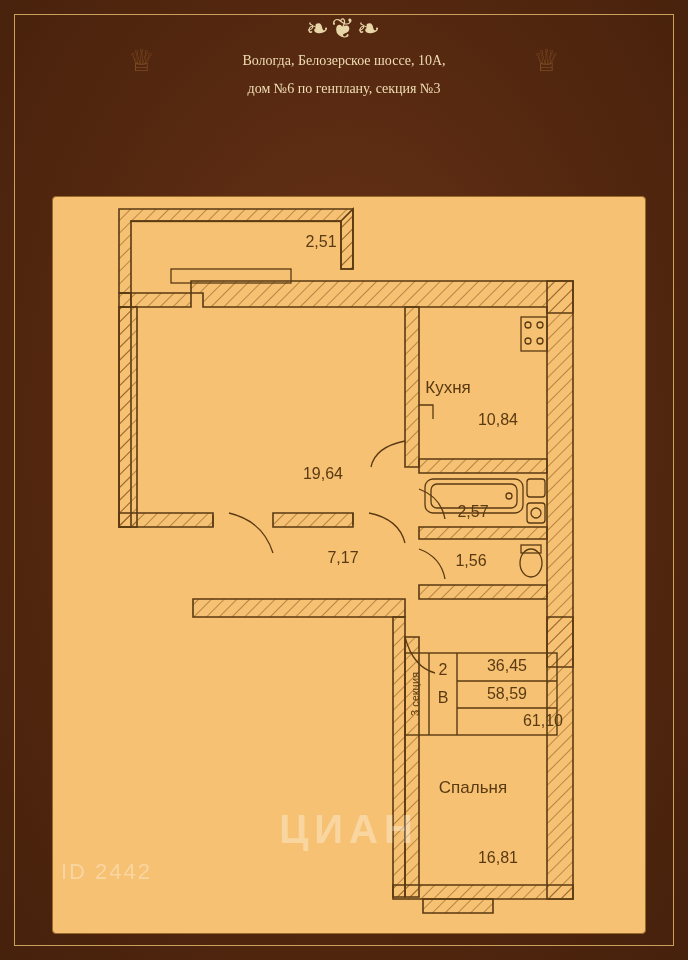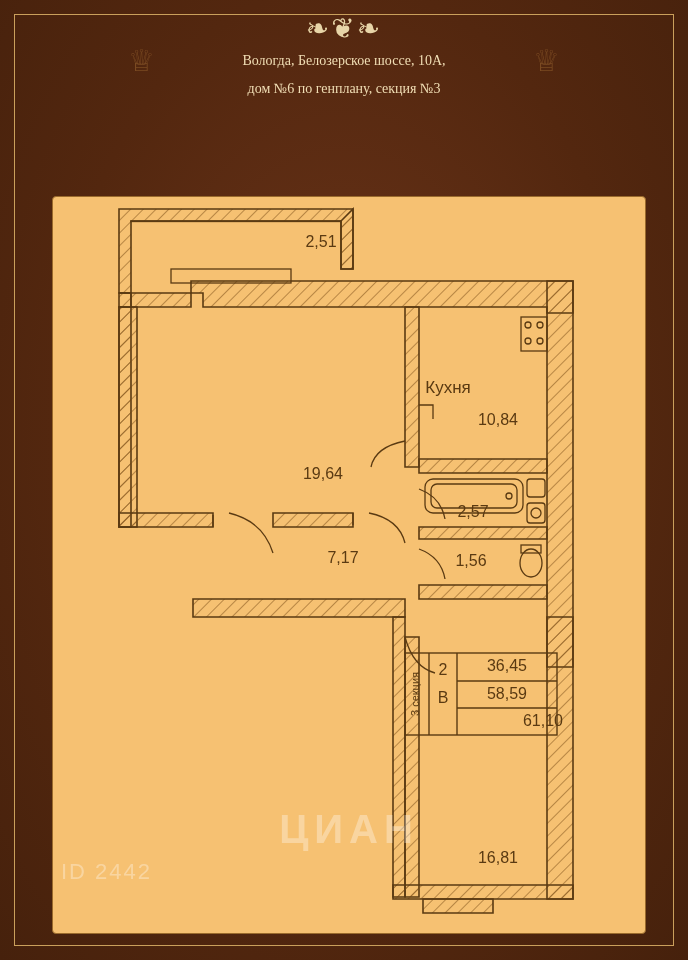--- a/index.html
+++ b/index.html
@@ -186,20 +186,21 @@
     <div class="lbl area" style="left:230px;top:268px;width:80px;">19,64</div>
 
     <div class="lbl room" style="left:340px;top:180px;width:110px;">Кухня</div>
     <div class="lbl area" style="left:400px;top:214px;width:90px;">10,84</div>
 
     <div class="lbl area" style="left:380px;top:306px;width:80px;">2,57</div>
     <div class="lbl area" style="left:378px;top:355px;width:80px;">1,56</div>
 
     <div class="lbl area" style="left:250px;top:352px;width:80px;">7,17</div>
 
+    <div class="lbl room" style="left:350px;top:580px;width:140px;">Спальня</div>
     <div class="lbl area" style="left:400px;top:652px;width:90px;">16,81</div>
 
     <div class="lbl vert" style="left:356px;top:462px;height:70px;">3 секция</div>
     <div class="lbl area" style="left:376px;top:464px;width:28px;">2</div>
     <div class="lbl area" style="left:376px;top:492px;width:28px;">В</div>
     <div class="lbl area" style="left:404px;top:460px;width:100px;">36,45</div>
     <div class="lbl area" style="left:404px;top:488px;width:100px;">58,59</div>
     <div class="lbl area" style="left:404px;top:515px;width:100px;padding-left:36px;">61,10</div>
 
     <div class="wm">

